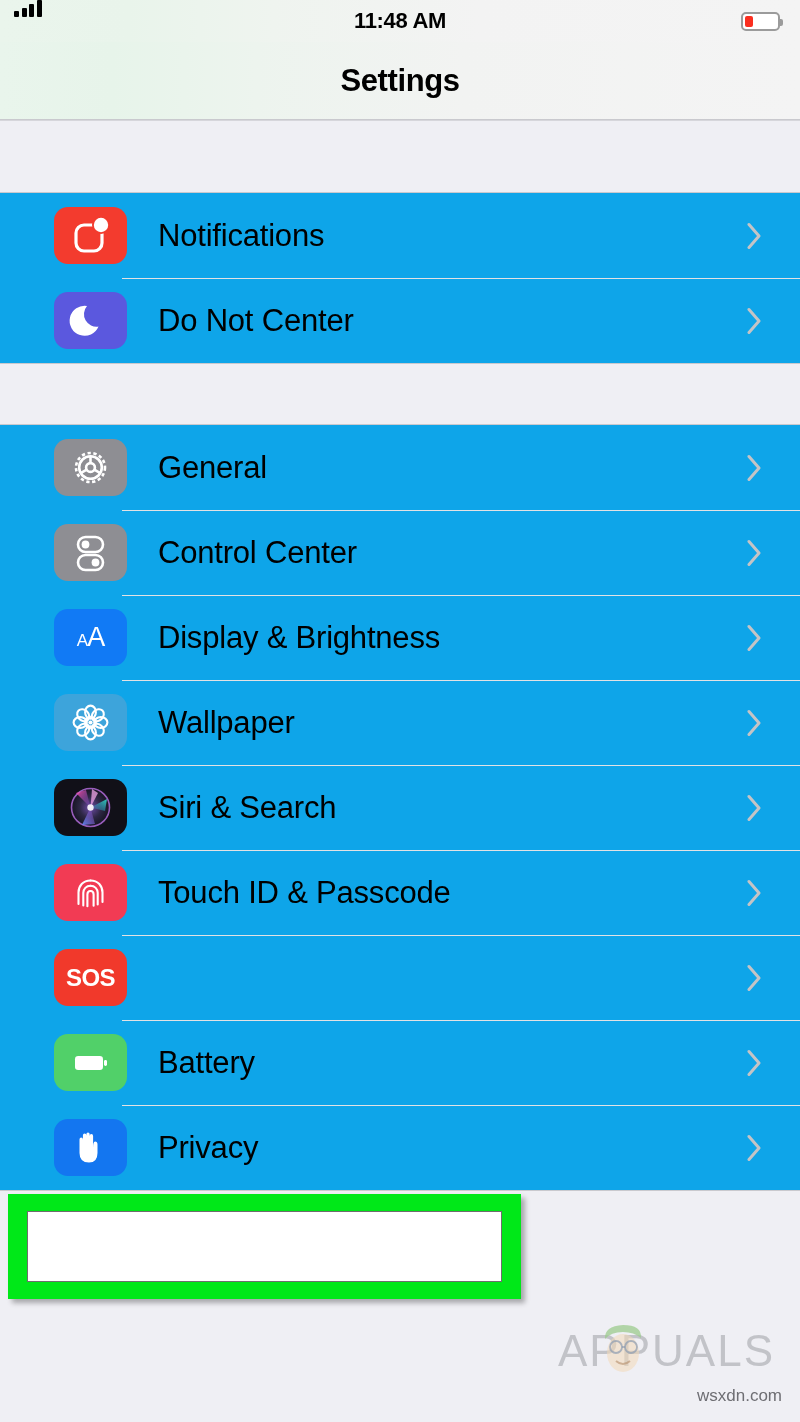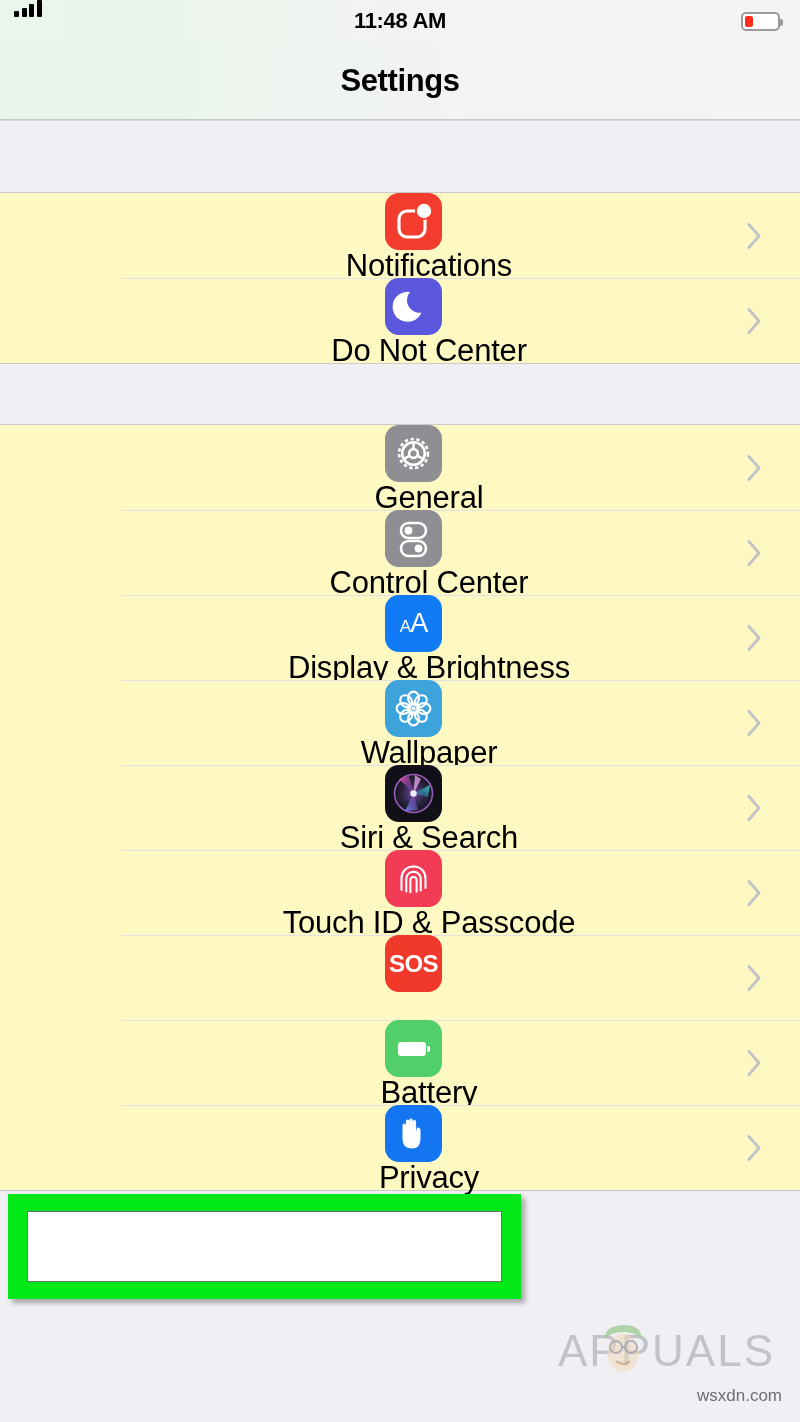--- a/index.html
+++ b/index.html
@@ -106,33 +106,32 @@
   .gap-mid { height: 62px; border-top: 1px solid #C9C9CE; }
   .gap-bottom { height: 63px; border-top: 1px solid #C9C9CE; border-bottom: none; }
 
   .group { background: #FFFFFF; }
 
   .row {
     position: relative;
     height: 85px;
     display: flex;
     align-items: center;
-    background: #fef9c3;
-    padding-left: 27px;
-    flex-direction: column;
+    background: #0ea5e9;
+    padding-left: 54px;
   }
   .row + .row::before {
     content: "";
     position: absolute;
     left: 122px; right: 0; top: 0;
     height: 1px;
     background: #E2E2E4;
   }
   .row-icon {
-    width: 57px; height: 57px;
+    width: 73px; height: 57px;
     border-radius: 14px;
     flex: 0 0 auto;
     position: relative;
     overflow: hidden;
     display: flex; align-items: center; justify-content: center;
   }
   .row-label {
     margin-left: 31px;
     font-size: 31px;
     color: #000;

